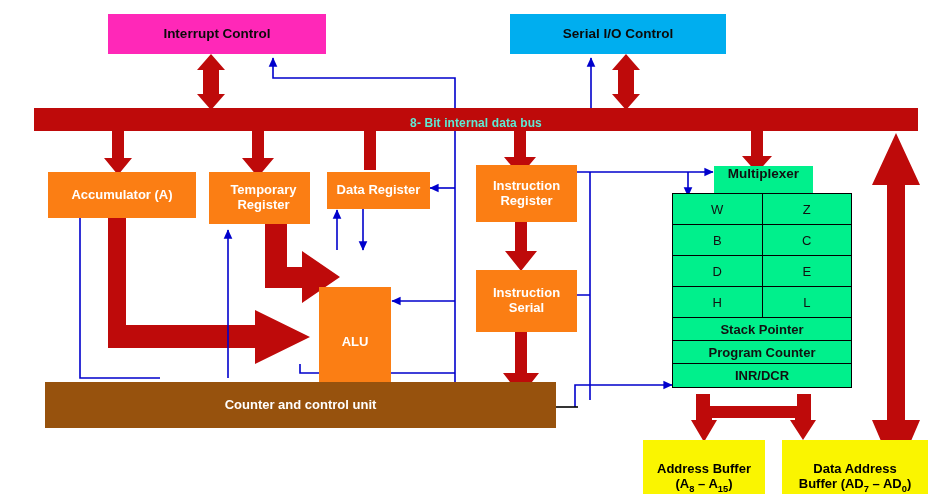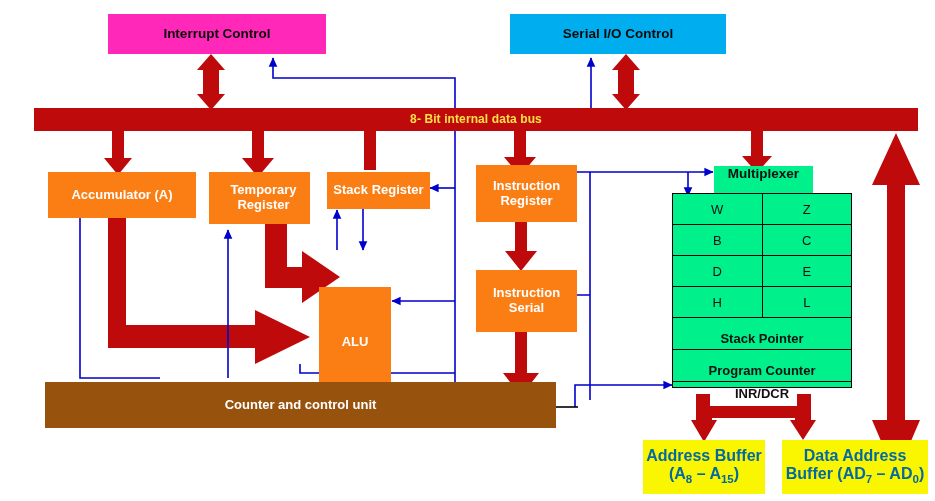--- a/index.html
+++ b/index.html
@@ -2,24 +2,24 @@
 <html><head>
 <meta charset="utf-8">
 <style>
   html,body{margin:0;padding:0;background:#ffffff;}
   body{width:935px;height:501px;font-family:"Liberation Sans",sans-serif;}
   #stage{position:relative;width:935px;height:501px;overflow:hidden;background:#fff;}
   .box{position:absolute;box-sizing:border-box;display:flex;align-items:center;justify-content:center;
        text-align:center;font-weight:bold;line-height:1.15;}
   .bx-interrupt{background:#FF28B8;color:#0b0b0b;font-size:13.5px;}
   .bx-serial{background:#00AEEF;color:#0b0b0b;font-size:13.5px;}
-  .bx-bus{background:#BE0A0A;color:#fde047;font-size:12px;letter-spacing:.1px;}
+  .bx-bus{background:#BE0A0A;color:#5eead4;font-size:12px;letter-spacing:.1px;align-items:flex-end;}
   .bx-orange{background:#FB7E14;color:#ffffff;font-size:13px;}
   .bx-brown{background:#97520D;color:#ffffff;font-size:13px;}
-  .bx-yellow{background:#FAF500;color:#0369a1;font-size:16px;}
+  .bx-yellow{background:#FAF500;color:#000000;font-size:13px;justify-content:flex-end;}
   .reg-grid{position:absolute;box-sizing:border-box;background:#00F08C;border:1.6px solid #000;}
   .reg-row{box-sizing:border-box;display:flex;border-bottom:1.6px solid #000;height:31px;}
   .reg-row:last-child{border-bottom:none;}
   .reg-cell{box-sizing:border-box;flex:1;display:flex;align-items:center;justify-content:center;
             font-size:13px;color:#111;}
   .reg-cell.left{border-right:1.6px solid #000;}
   .reg-row.wide .reg-cell{font-weight:bold;font-size:13px;}
   .mux{position:absolute;box-sizing:border-box;background:#00F08C;display:flex;align-items:flex-start;
        justify-content:center;font-weight:bold;font-size:13.5px;color:#111;}
   svg.ov{position:absolute;left:0;top:0;width:935px;height:501px;pointer-events:none;}
@@ -121,21 +121,21 @@
   <div class="box bx-orange" style="left:48px;top:172px;width:148px;height:46px;">
     <span>Accumulator (A)</span>
   </div>
 
   <div class="box bx-orange" style="left:209px;top:172px;width:101px;height:52px;flex-direction:column;padding-left:8px;">
     <span class="lbl2">Temporary</span>
     <span class="lbl2">Register</span>
   </div>
 
   <div class="box bx-orange" style="left:327px;top:172px;width:103px;height:37px;">
-    <span>Stack Register</span>
+    <span>Data Register</span>
   </div>
 
   <div class="box bx-orange" style="left:319px;top:252px;width:72px;height:110px;margin-top:35px;">
     <span>ALU</span>
   </div>
 
   <div class="box bx-orange" style="left:476px;top:165px;width:101px;height:57px;flex-direction:column;">
     <span class="lbl2">Instruction</span>
     <span class="lbl2">Register</span>
   </div>
@@ -163,24 +163,24 @@
       <div class="reg-cell">C</div>
     </div>
     <div class="reg-row">
       <div class="reg-cell left">D</div>
       <div class="reg-cell">E</div>
     </div>
     <div class="reg-row">
       <div class="reg-cell left">H</div>
       <div class="reg-cell">L</div>
     </div>
-    <div class="reg-row wide" style="height:23px;margin-top:9px;">
+    <div class="reg-row wide" style="height:23px;">
       <div class="reg-cell">Stack Pointer</div>
     </div>
-    <div class="reg-row wide" style="height:23px;margin-top:9px;">
+    <div class="reg-row wide" style="height:23px;">
       <div class="reg-cell">Program Counter</div>
     </div>
     <div class="reg-row wide" style="height:23px;">
       <div class="reg-cell">INR/DCR</div>
     </div>
   </div>
 
   <div class="box bx-yellow" style="left:643px;top:440px;width:122px;height:54px;flex-direction:column;">
     <span class="lbl2">Address Buffer</span>
     <span class="lbl2">(A<sub>8</sub> – A<sub>15</sub>)</span>

